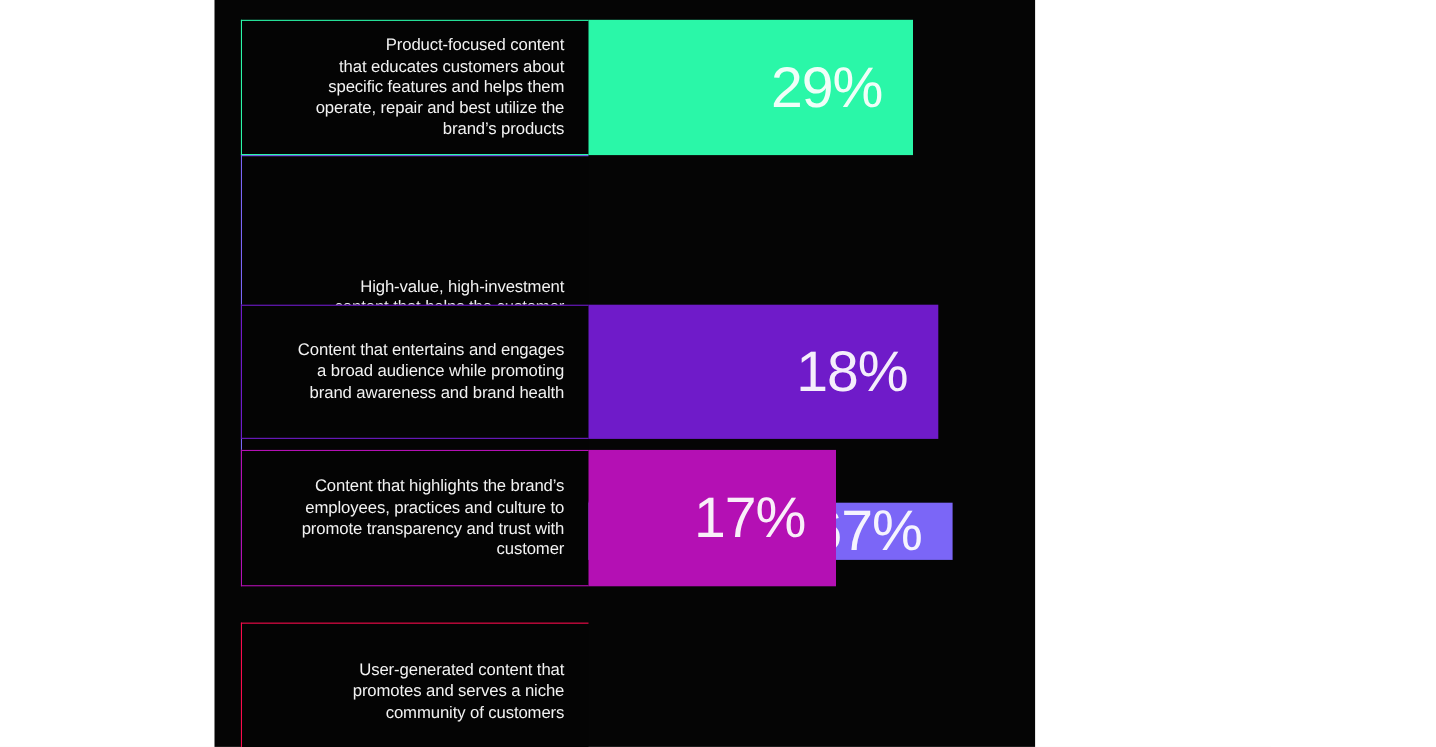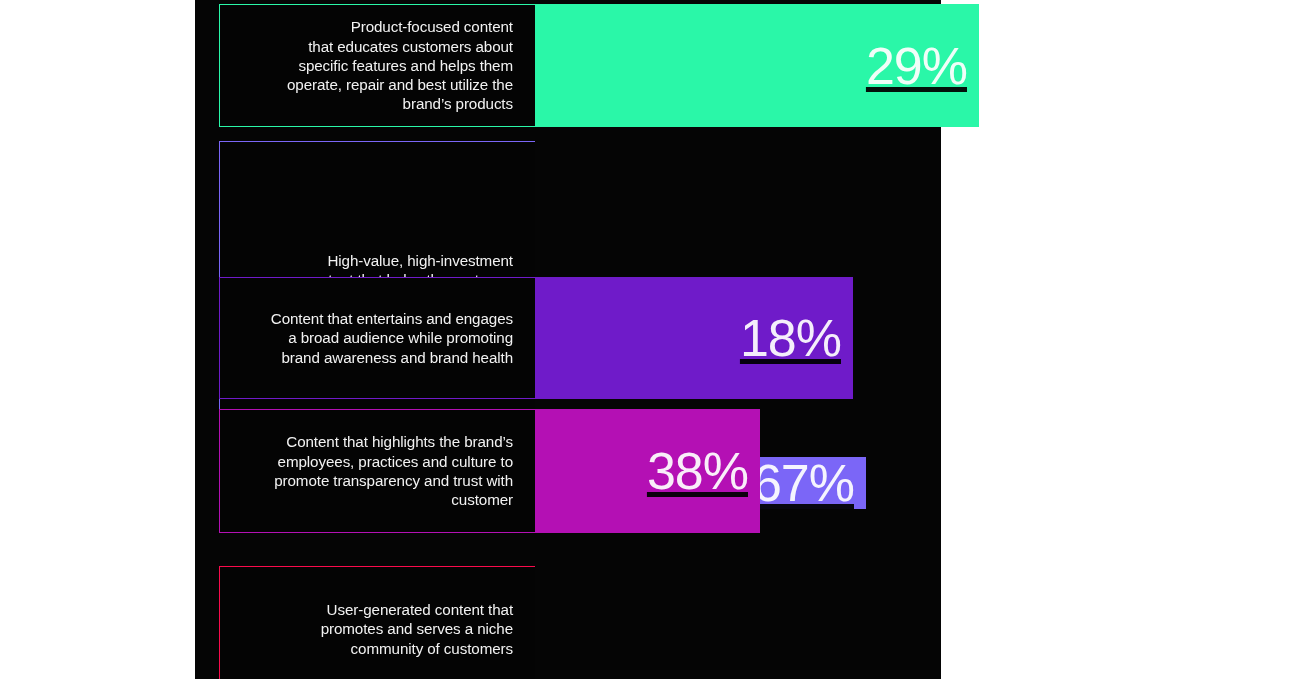--- a/index.html
+++ b/index.html
@@ -53,36 +53,35 @@
     letter-spacing: -0.1px;
     white-space: pre-line;
   }
 
   .bar-fill {
     flex: 1 1 auto;
     background: var(--accent);
     display: flex;
     align-items: center;
     justify-content: flex-end;
-    padding-right: 12px;
+    padding-right: 28px;
     box-sizing: border-box;
-    text-decoration: underline;
   }
 
   .bar-value {
     color: #ffffff;
     font-size: 52px;
     line-height: 1;
     font-weight: 300;
     letter-spacing: -1px;
     opacity: 0.93;
   }
 
   
-  #row-0 { top: 4px;   height: 123px; width: 760px; }  
+  #row-0 { top: 18px;   height: 123px; width: 611px; }  
   #row-1 { top: 141px; height: 123px; width: 647px; flex-direction: column; }  
   #row-2 { top: 277px; height: 122px; width: 634px; }  
   #row-3 { top: 409px; height: 124px; width: 541px; }  
   #row-4 { top: 566px; height: 126px; width: 537px; }  
 </style>
 </head>
 <body>
 
 <div id="chart-panel">
 
@@ -124,21 +123,21 @@
   </div>
 
   <div class="bar-row" id="row-3" style="--accent: #B410B4;">
     <div class="label-box">
       <div class="label-text">Content that highlights the brand’s
 employees, practices and culture to
 promote transparency and trust with
 customer</div>
     </div>
     <div class="bar-fill">
-      <div class="bar-value">38%</div>
+      <div class="bar-value">17%</div>
     </div>
   </div>
 
   <div class="bar-row" id="row-4" style="--accent: #FA0B4C;">
     <div class="label-box">
       <div class="label-text">User-generated content that
 promotes and serves a niche
 community of customers</div>
     </div>
   </div>

